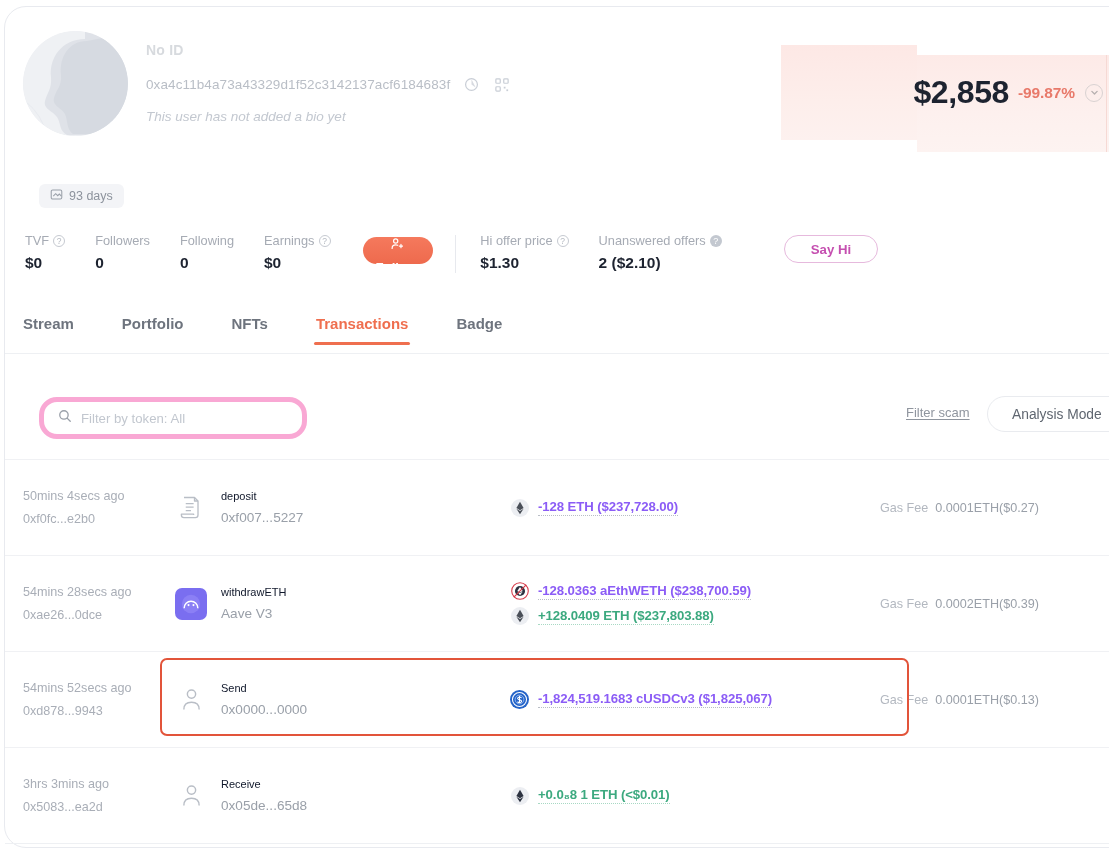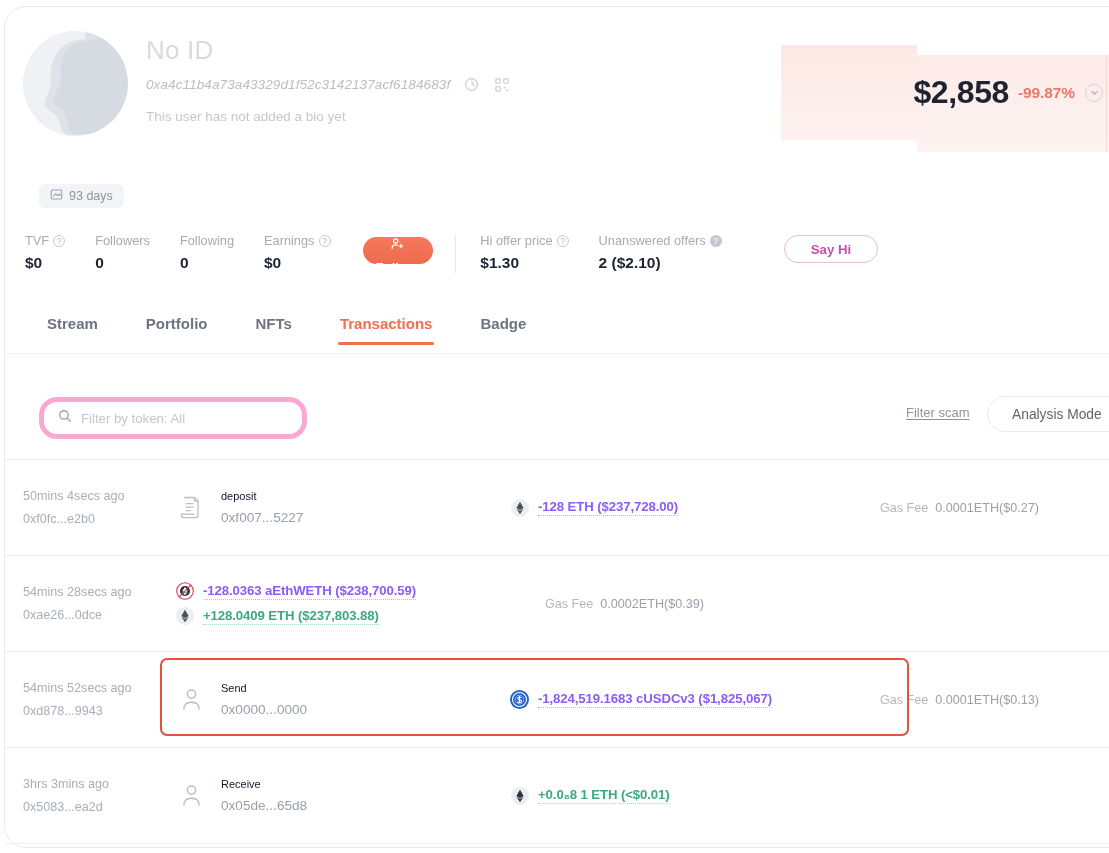--- a/index.html
+++ b/index.html
@@ -41,40 +41,41 @@
     background: radial-gradient(circle at 38% 34%, #f2f3f6 0%, #eceef2 45%, #e4e7ec 100%);
     position: relative;
     overflow: hidden;
     flex: none;
     margin-top: 8px;
   }
   .avatar svg { position: absolute; left: 0; top: 0; }
 
   .pinfo { margin-left: 18px; padding-top: 14px; }
   .pname {
-    font-size: 26px; font-weight: 400; color: #d7dade;
+    font-size: 14px; font-weight: 700; color: #d7dade;
     letter-spacing: .2px; line-height: 26px;
   }
   .paddr-row {
     display: flex; align-items: center; gap: 0;
     margin-top: 13px;
   }
   .paddr {
-    font-size: 13.5px; color: #b9bec6; letter-spacing: .1px; font-style: italic;
+    font-size: 13.5px; color: #b9bec6; letter-spacing: .1px;
   }
   .addr-ico {
     width: 17px; height: 17px; margin-left: 13px;
     color: #c9ced6; display: inline-flex;
     align-items: center; justify-content: center;
     cursor: pointer;
   }
   .addr-ico:first-of-type { margin-left: 15px; }
   .pbio {
     margin-top: 16px; font-size: 13.5px;
     color: #c3c8d0;
+    font-style: italic;
   }
 
   
   .days-chip {
     position: absolute;
     left: 34px; top: 177px;
     height: 24px;
     display: inline-flex; align-items: center; gap: 6px;
     padding: 0 11px;
     border-radius: 6px;
@@ -175,21 +176,21 @@
     border: 1.2px solid #e6b9dd;
     background: #ffffff;
     color: #c54fb0; font-size: 13.2px; font-weight: 700;
     cursor: pointer;
     font-family: "Liberation Sans", sans-serif;
   }
 
   
   .tabs {
     position: absolute; left: 18px; top: 308px;
-    display: flex; align-items: center; gap: 0; margin-left: 24px;
+    display: flex; align-items: center; gap: 0;
   }
   .tab {
     font-size: 15px; font-weight: 600; color: #6e747e;
     padding: 0 0 13px 0;
     margin-right: 48px;
     cursor: pointer;
     position: relative;
     white-space: nowrap;
   }
   .tab.active { color: #ef6f4f; }
@@ -508,20 +509,34 @@
         <div class="col-gas">
           <span>Gas Fee</span><b>0.0001ETH($0.27)</b>
         </div>
       </div>
 
       <div class="tx-row">
         <div class="col-time">
           <div class="t-ago">54mins 28secs ago</div>
           <div class="t-hash">0xae26...0dce</div>
         </div>
+        <div class="col-act">
+          <span class="act-icon aave">
+            <svg width="22" height="22" viewBox="0 0 24 24" fill="none">
+              <circle cx="12" cy="12" r="10" fill="#8b7ff5"></circle>
+              <path d="M4.5 16.5 a7.5 7.5 0 0 1 15 0" stroke="#fff" stroke-width="1.6" fill="none"></path>
+              <circle cx="9.3" cy="13.2" r="1.15" fill="#fff"></circle>
+              <circle cx="14.7" cy="13.2" r="1.15" fill="#fff"></circle>
+            </svg>
+          </span>
+          <div class="act-text">
+            <div class="a1">withdrawETH</div>
+            <div class="a2">Aave V3</div>
+          </div>
+        </div>
         <div class="col-amt">
           <div class="amt-line">
             <span class="tok">
               <svg width="18" height="18" viewBox="0 0 20 20">
                 <circle cx="10" cy="10" r="9.2" fill="#fff" stroke="#d63b4a" stroke-width="1.2"></circle>
                 <circle cx="10" cy="10" r="5.6" fill="#2c3240"></circle>
                 <path d="M10 5.6 L13 10 L10 11.6 L7 10 Z" fill="#fff"></path>
                 <path d="M10 12.3 L13 10.7 L10 14.6 L7 10.7 Z" fill="#fff"></path>
                 <path d="M3.2 16.8 L16.8 3.2" stroke="#d63b4a" stroke-width="1.3"></path>
               </svg>

